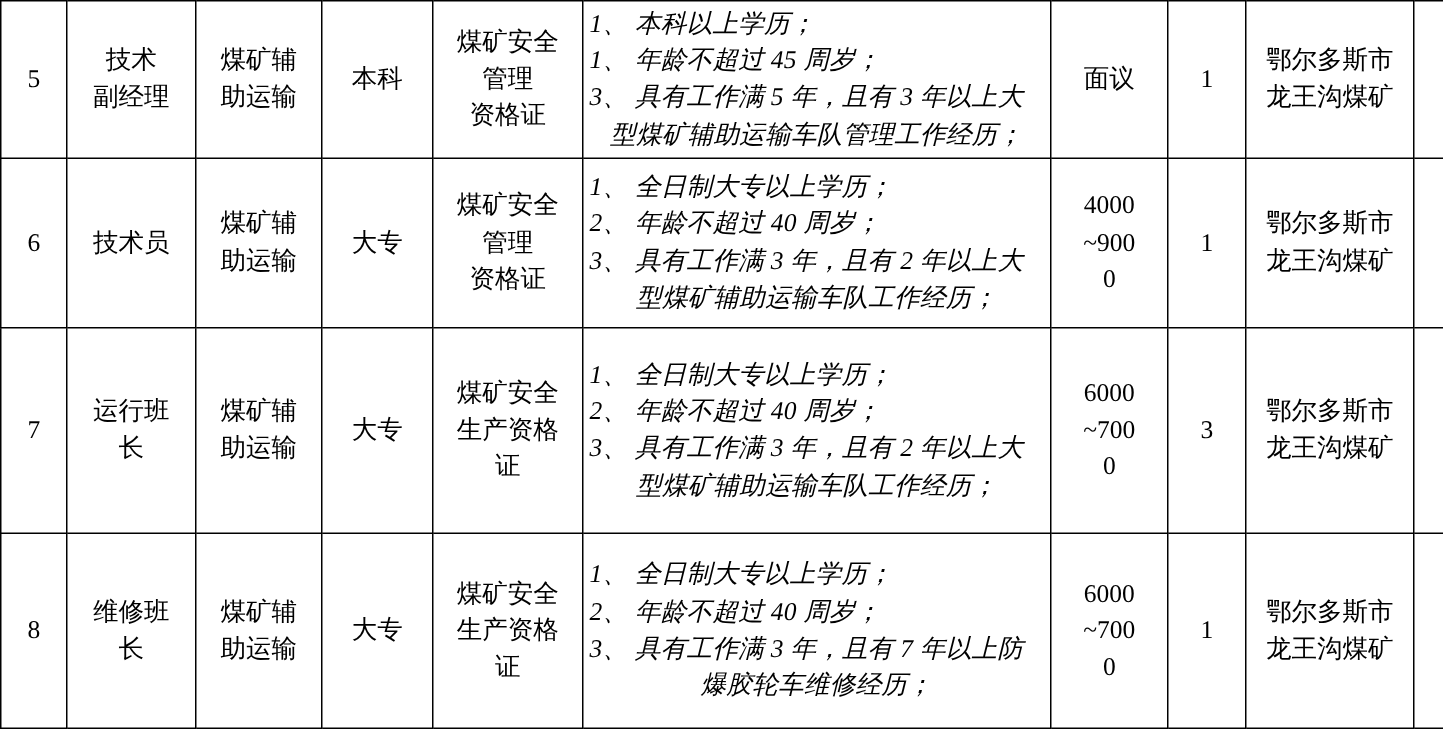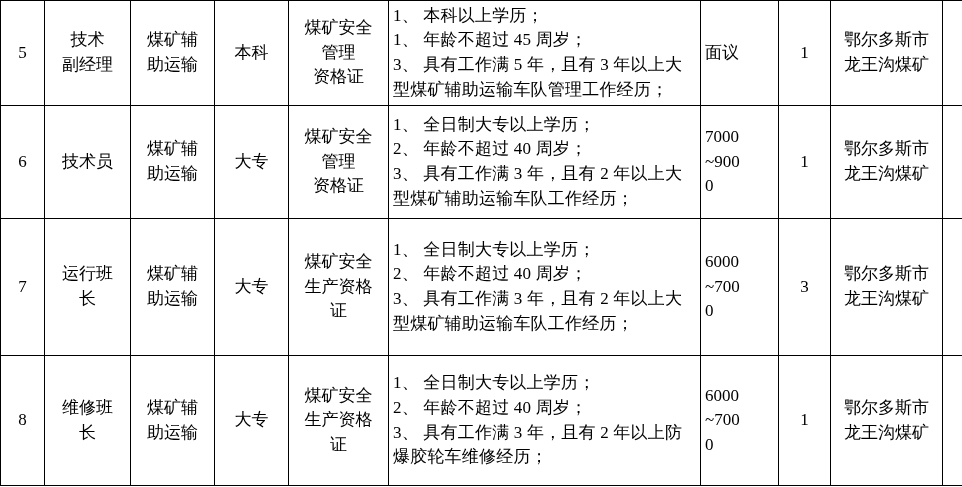--- a/index.html
+++ b/index.html
@@ -49,31 +49,34 @@
     text-align: center;
   }
   td.index {
     text-align: center;
     font-size: 17px;
   }
   td.req {
     text-align: left;
     padding-left: 8px;
     padding-right: 6px;
+    font-style: italic;
   }
   td.req .line {
     display: block;
     white-space: normal;
     text-indent: 0;
     letter-spacing: 0.2px;
   }
   td.req .line.cont {
     text-indent: 0;
+    text-align: center;
   }
   td.salary {
+    text-align: center;
     line-height: 1.35;
     word-break: break-all;
   }
   td.place {
     text-align: center;
     line-height: 1.4;
   }
   td.blank {
     border-left: 1px solid #000000;
     border-right: none;
@@ -165,21 +168,21 @@
           <span class="cell-text">管理</span>
           <span class="cell-text">资格证</span>
         </td>
         <td class="req">
           <span class="line">1、 全日制大专以上学历；</span>
           <span class="line">2、 年龄不超过 40 周岁；</span>
           <span class="line">3、 具有工作满 3 年，且有 2 年以上大</span>
           <span class="line cont">型煤矿辅助运输车队工作经历；</span>
         </td>
         <td class="salary">
-          <span class="cell-text">7000</span>
+          <span class="cell-text">4000</span>
           <span class="cell-text">~900</span>
           <span class="cell-text">0</span>
         </td>
         <td class="center">
             <span class="cell-text">1</span>
           </td>
         <td class="place">
           <span class="cell-text">鄂尔多斯市</span>
           <span class="cell-text">龙王沟煤矿</span>
         </td>
@@ -243,21 +246,21 @@
             <span class="cell-text">大专</span>
           </td>
         <td class="center">
           <span class="cell-text">煤矿安全</span>
           <span class="cell-text">生产资格</span>
           <span class="cell-text">证</span>
         </td>
         <td class="req">
           <span class="line">1、 全日制大专以上学历；</span>
           <span class="line">2、 年龄不超过 40 周岁；</span>
-          <span class="line">3、 具有工作满 3 年，且有 2 年以上防</span>
+          <span class="line">3、 具有工作满 3 年，且有 7 年以上防</span>
           <span class="line cont">爆胶轮车维修经历；</span>
         </td>
         <td class="salary">
           <span class="cell-text">6000</span>
           <span class="cell-text">~700</span>
           <span class="cell-text">0</span>
         </td>
         <td class="center">
             <span class="cell-text">1</span>
           </td>

